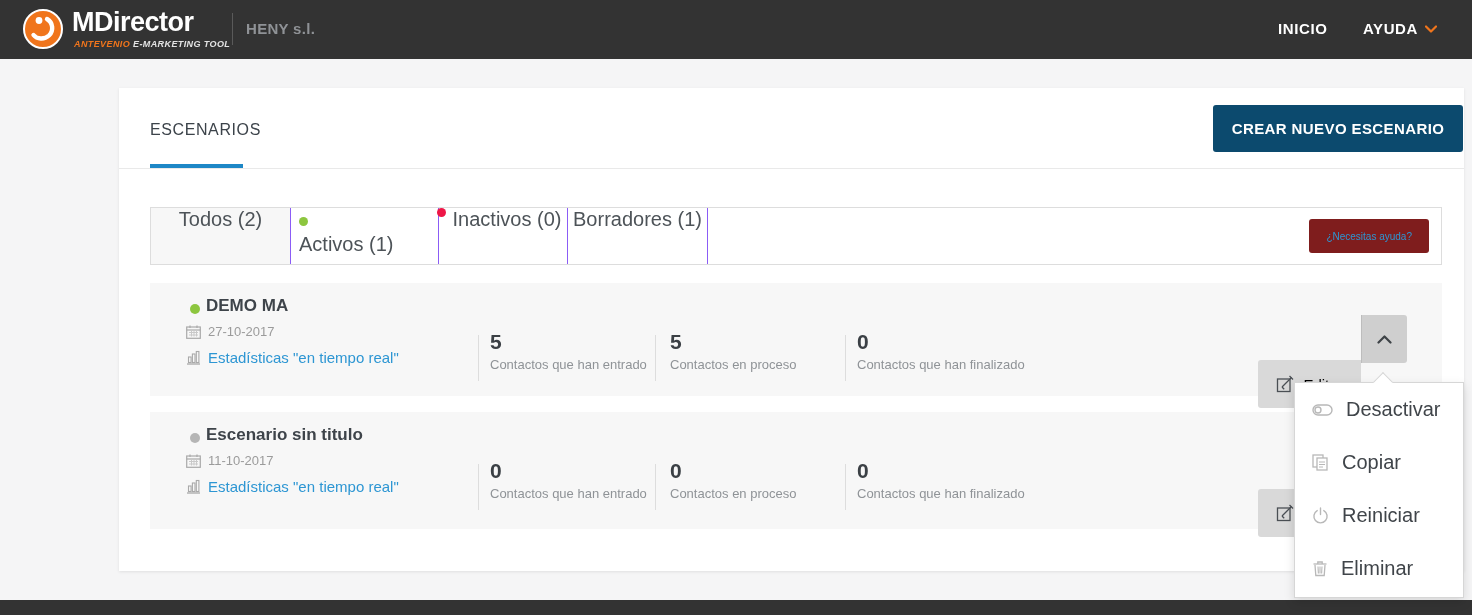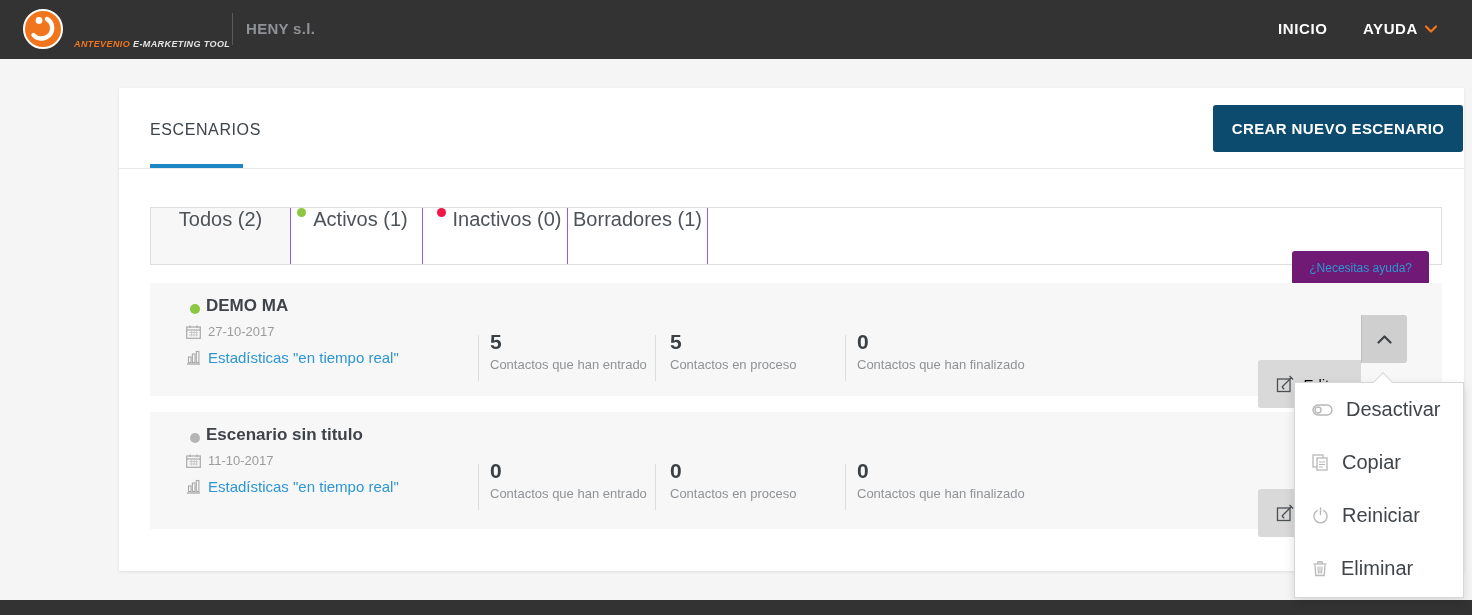--- a/index.html
+++ b/index.html
@@ -25,28 +25,28 @@
   
   .card { position:absolute; left:119px; top:88px; width:1345px; height:483px; background:#ffffff; box-shadow:0 1px 3px rgba(0,0,0,0.09); }
   .page-title { position:absolute; left:31px; top:33px; font-size:16px; color:#3c434a; letter-spacing:0.6px; }
   .title-underline { position:absolute; left:31px; top:76px; width:93px; height:4px; background:#1d87c6; }
   .header-rule { position:absolute; left:0; top:80px; width:1345px; height:1px; background:#e9e9e9; }
   .create-btn { position:absolute; left:1094px; top:17px; width:250px; height:47px; background:#0c4a6e; color:#ffffff; font-weight:bold; font-size:15px; letter-spacing:0.4px; border:none; border-radius:3px; font-family:inherit; cursor:pointer; }
   
   .tabstrip { position:absolute; left:31px; top:119px; width:1292px; height:58px; border:1px solid #dddddd; background:#ffffff; }
   .tab { position:absolute; top:0; height:56px; width:140px; border-right:1px solid #8b5cf6; display:flex; justify-content:center; gap:7px; font-size:20px; color:#4d5358; cursor:pointer; }
   .tab.t0 { left:0; background:#f7f7f7; }
-  .tab.t1 { left:132px; }
+  .tab.t1 { left:148px;flex-direction:column; }
   .tab.t2 { left:280px; width:137px; }
   .tab.t3 { left:417px; }
   .dot { width:9px; height:9px; border-radius:50%; display:inline-block; flex:0 0 auto; }
   .dot-green { background:#8dc63f; }
   .dot-red { background:#ee1747; }
   .dot-grey { background:#b5b5b5; }
-  .help-btn { position:absolute; right:12px; top:11px; height:34px; padding:0 17px; background:#701a75; color:#2d96d3; border:none; border-radius:3px; font-size:12px; font-family:inherit; cursor:pointer;margin-top:32px; }
+  .help-btn { position:absolute; right:12px; top:11px; height:34px; padding:0 17px; background:#7f1d1d; color:#2d96d3; border:none; border-radius:3px; font-size:10px; font-family:inherit; cursor:pointer; }
   
   .row { position:absolute; left:31px; width:1292px; background:#f7f7f7; }
   .row1 { top:195px; height:113px; }
   .row2 { top:324px; height:117px; }
   .status-dot { position:absolute; left:40px; top:21px; width:10px; height:10px; border-radius:50%; }
   .sc-name { position:absolute; left:56px; top:13px; font-size:17px; font-weight:bold; color:#3e444a; }
   .sc-date { position:absolute; left:36px; top:41px; font-size:13px; color:#9b9b9b; display:flex; align-items:center; gap:7px; }
   .sc-link { position:absolute; left:36px; top:66px; font-size:15px; color:#2d96d3; display:flex; align-items:center; gap:7px; cursor:pointer; text-decoration:none; }
   .vdiv { position:absolute; top:52px; width:1px; height:46px; background:#dddddd; }
   .vd1 { left:328px; } .vd2 { left:505px; } .vd3 { left:695px; }
@@ -65,20 +65,21 @@
 </style>
 </head>
 <body>
 
 <div class="topbar">
   <svg class="logo-mark" viewBox="0 0 42 42">
     <circle cx="21" cy="21" r="19" fill="#f0751c" stroke="#ffffff" stroke-width="2"></circle>
     <circle cx="17" cy="12.5" r="3.4" fill="#ffffff"></circle>
     <path d="M25 11 C31 14.5 32 22.5 27 27.5 C22.5 31.8 15 31.5 11.5 27" stroke="#ffffff" stroke-width="4.4" fill="none" stroke-linecap="round"></path>
   </svg>
+  <div class="brand-name">MDirector</div>
   <div class="brand-tagline">
     <span class="tag-orange">ANTEVENIO</span><span class="tag-rest"> E-MARKETING TOOL</span>
   </div>
   <div class="header-divider"></div>
   <div class="account-name">HENY s.l.</div>
   <a class="nav-link nav-inicio">
       <span>INICIO</span>
     </a>
   <a class="nav-link nav-ayuda">
     <span>AYUDA</span>

